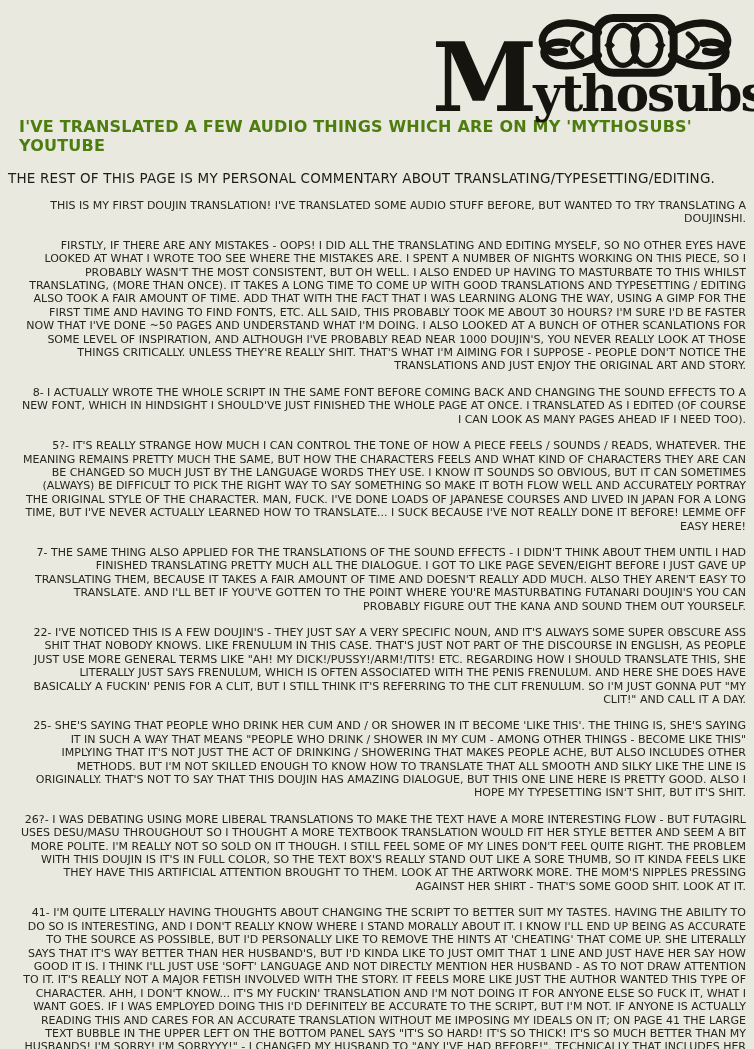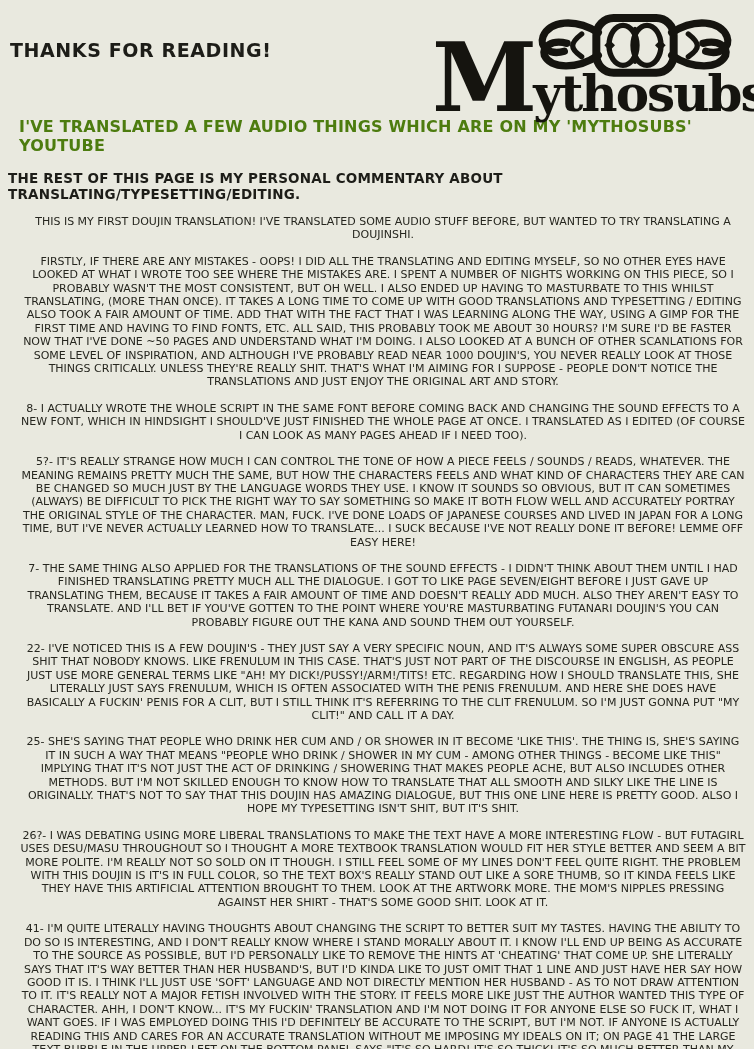--- a/index.html
+++ b/index.html
@@ -23,35 +23,34 @@
     font-family:"DejaVu Serif", serif;font-weight:bold;color:#15140f;
   }
   .logo-m{font-size:95px;line-height:0.85;letter-spacing:-4px;}
   .logo-rest{font-size:50px;letter-spacing:-2px;}
   .content{padding:0 8px 0 8px;}
   .h1{
     font-size:16px;font-weight:bold;letter-spacing:0.2px;
     margin:11px;padding-top:106px;color:#4d7c0f;
   }
   .h2{
-    font-size:13.5px;font-weight:bold;letter-spacing:0.2px;
+    font-size:13.5px;font-weight:normal;letter-spacing:0.2px;
     margin:15px 0 0 0;color:#1d1d18;
   }
   .para{
     font-size:11px;line-height:13.4px;letter-spacing:0px;
     margin:13px 0 0 12px;color:#26261f;
-    text-align:center;
+    text-align:right;
   }
 </style>
 </head>
 <body>
 
 <div class="page">
 
-  <div class="thanks">THANKS FOR READING!</div>
 
   <div class="logo">
     <svg class="knot" viewBox="0 0 300 96" aria-hidden="true">
       <g fill="none" stroke="#15140f" stroke-linecap="round">
 
         <path d="M95 28 C60 6, 22 10, 12 34 C6 50, 22 62, 44 56" stroke-width="11"></path>
         <path d="M95 62 C62 84, 24 82, 14 62 C10 50, 24 38, 48 44" stroke-width="11"></path>
         <path d="M70 30 C52 44, 52 52, 70 64" stroke-width="8"></path>
 
         <path d="M205 28 C240 6, 278 10, 288 34 C294 50, 278 62, 256 56" stroke-width="11"></path>

